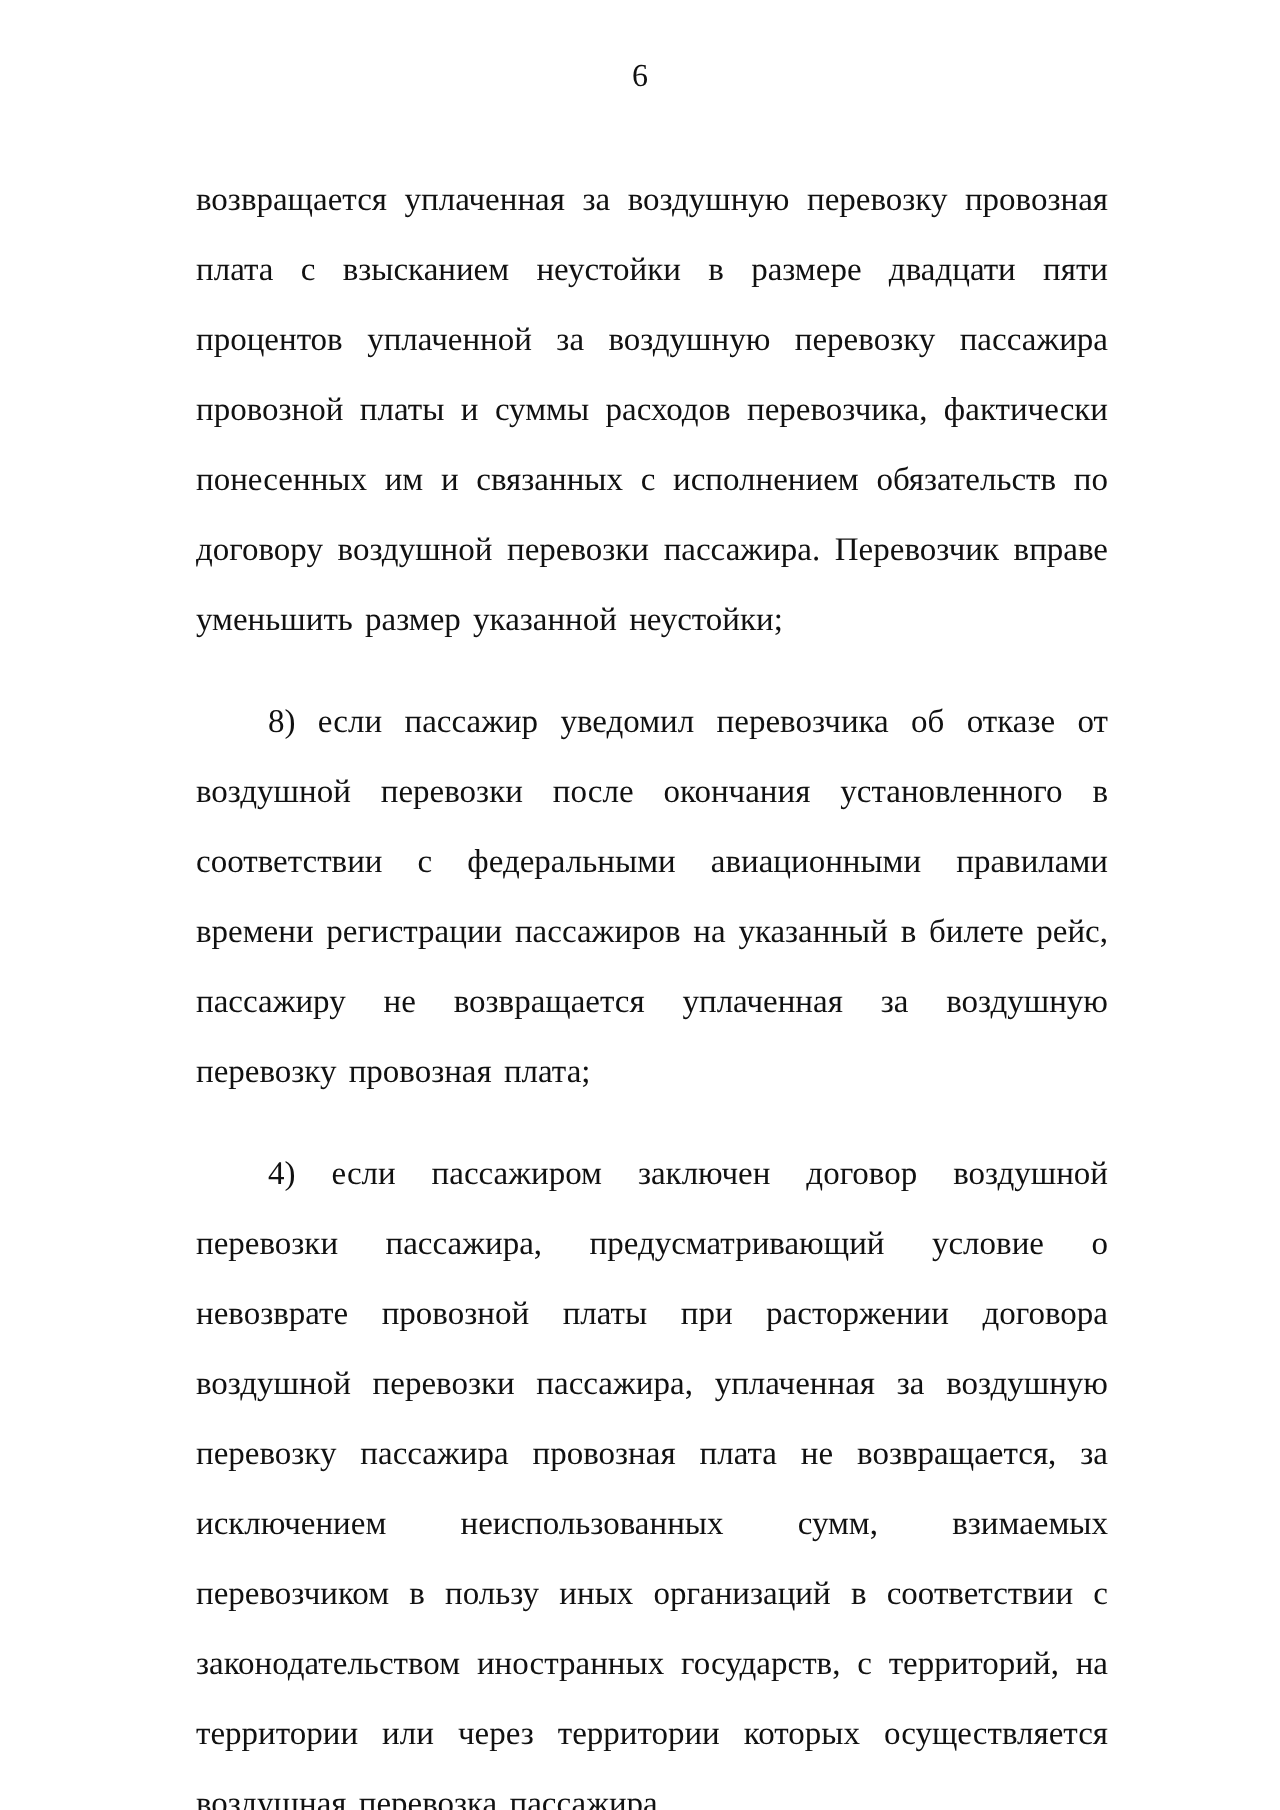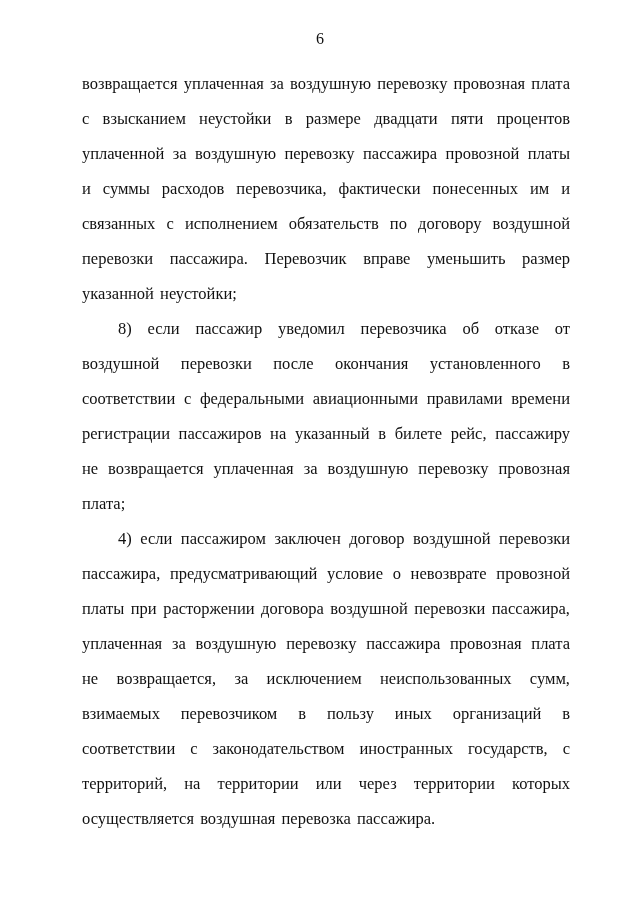--- a/index.html
+++ b/index.html
@@ -21,21 +21,21 @@
     text-align: center;
     font-size: 16px;
     margin-top: 30px;
     margin-bottom: 0;
     color: #111111;
   }
   .text-block {
     padding: 18px 70px 0 82px;
   }
   .text-block p {
-    margin: 0;
+    margin: 16px;
     font-size: 16.5px;
     line-height: 35px;
     text-align: justify;
     word-spacing: 2px;
     color: #111111;
   }
   .text-block p.indent {
     text-indent: 36px;
   }
 </style>

